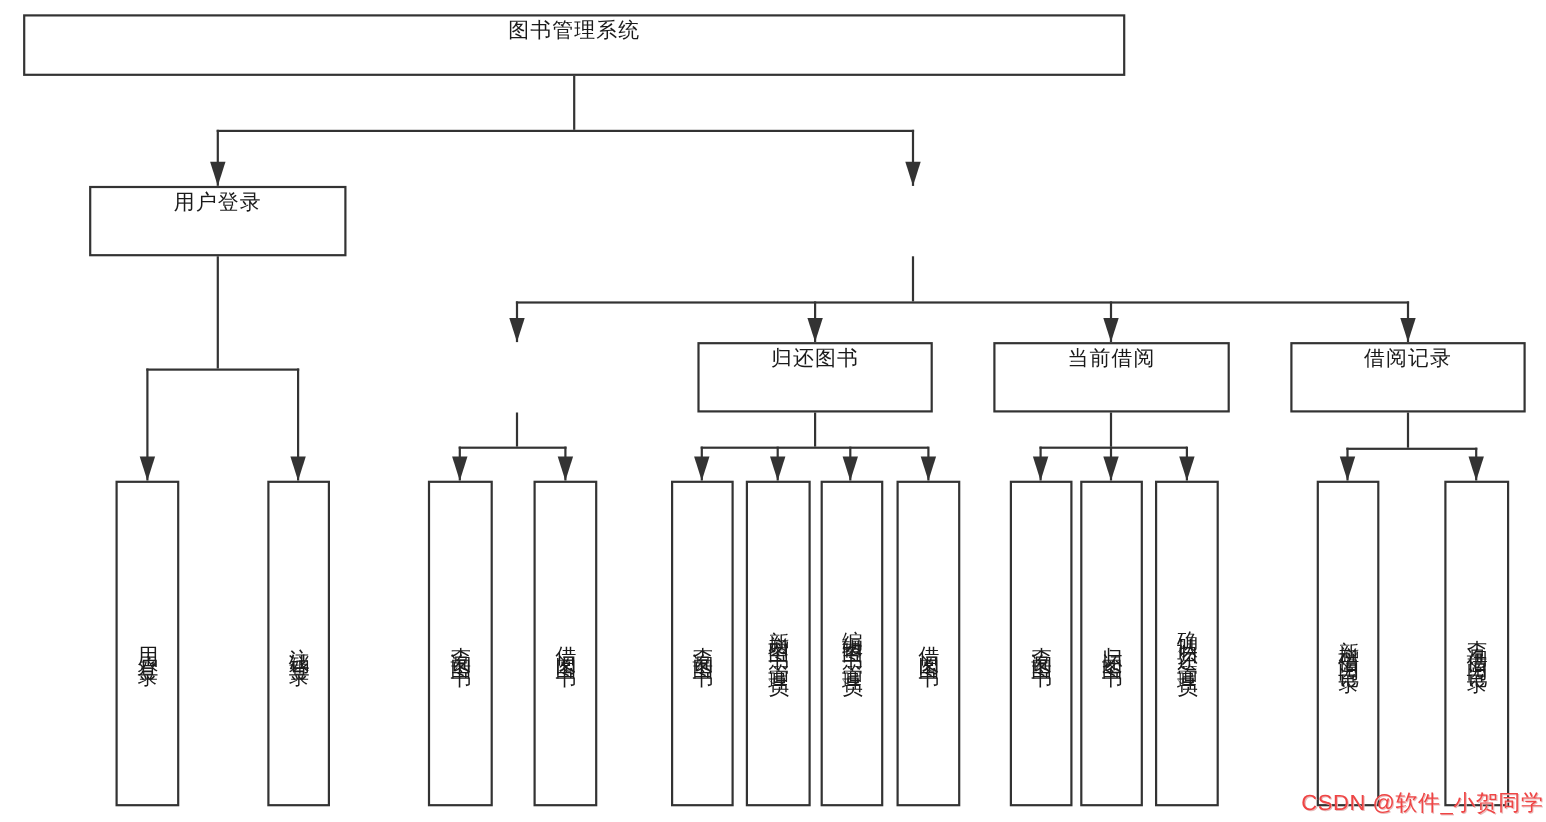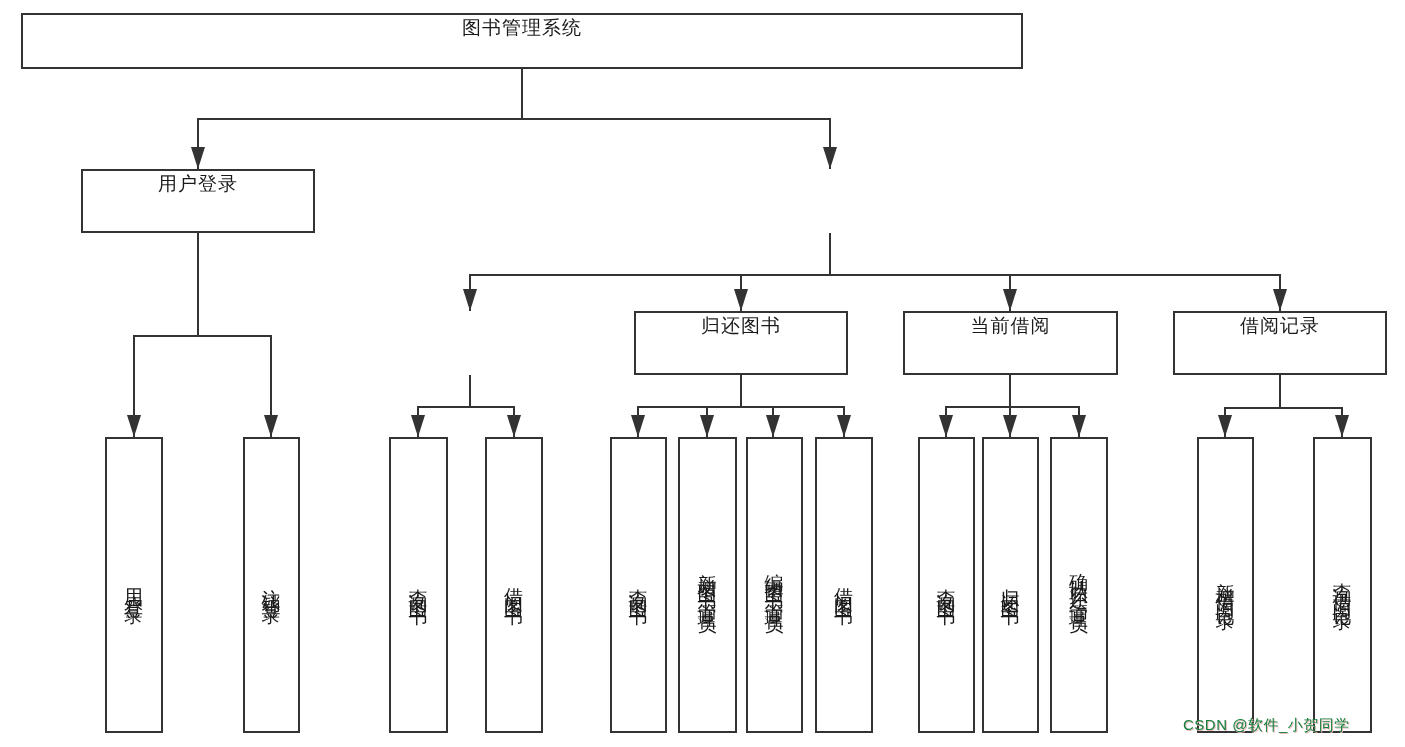--- a/index.html
+++ b/index.html
@@ -22,22 +22,22 @@
   }
   .hline,.vline{position:absolute;background:#333333;}
   .hline{height:2px;}
   .vline{width:2px;}
   .arr{
     position:absolute;width:0;height:0;
     border-left:7px solid transparent;border-right:7px solid transparent;
     border-top:22px solid #333333;
   }
   .watermark{
-    position:absolute;left:1183px;top:716px;font-size:15px;white-space:nowrap;
-    color:#15803d;text-shadow:1px 1px 0 #e9b9b9;letter-spacing:0.5px;
+    position:absolute;left:1183px;top:716px;font-size:20px;white-space:nowrap;
+    color:#ef4444;text-shadow:1px 1px 0 #e9b9b9;letter-spacing:0.5px;
   }
 </style>
 </head>
 <body>
 
 <div id="canvas">
 
   <div class="box" style="left:21px;top:13px;width:1002px;height:56px">
     <span class="hlabel">图书管理系统</span>
   </div>

